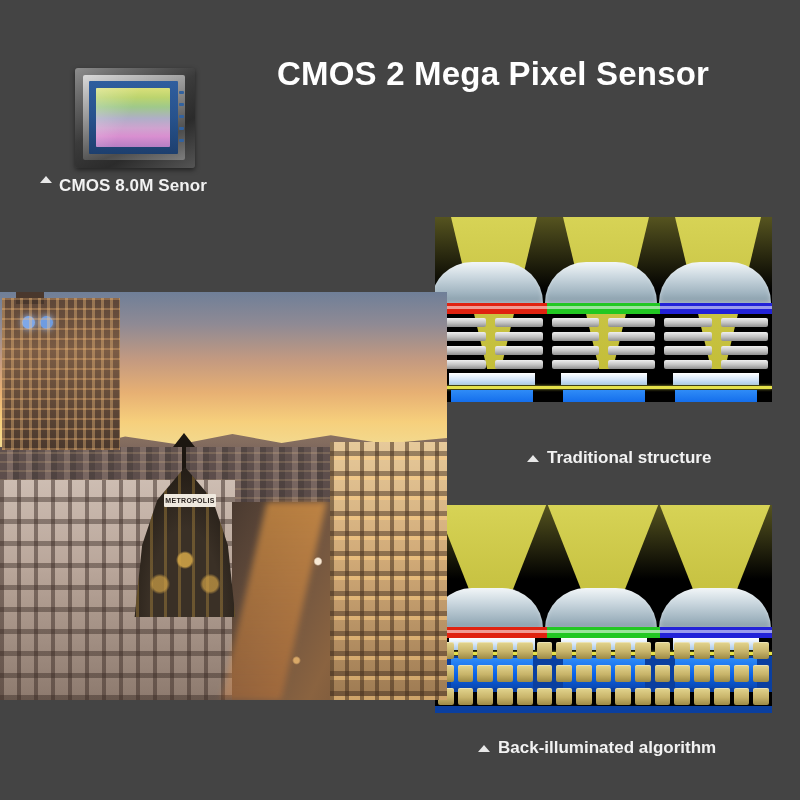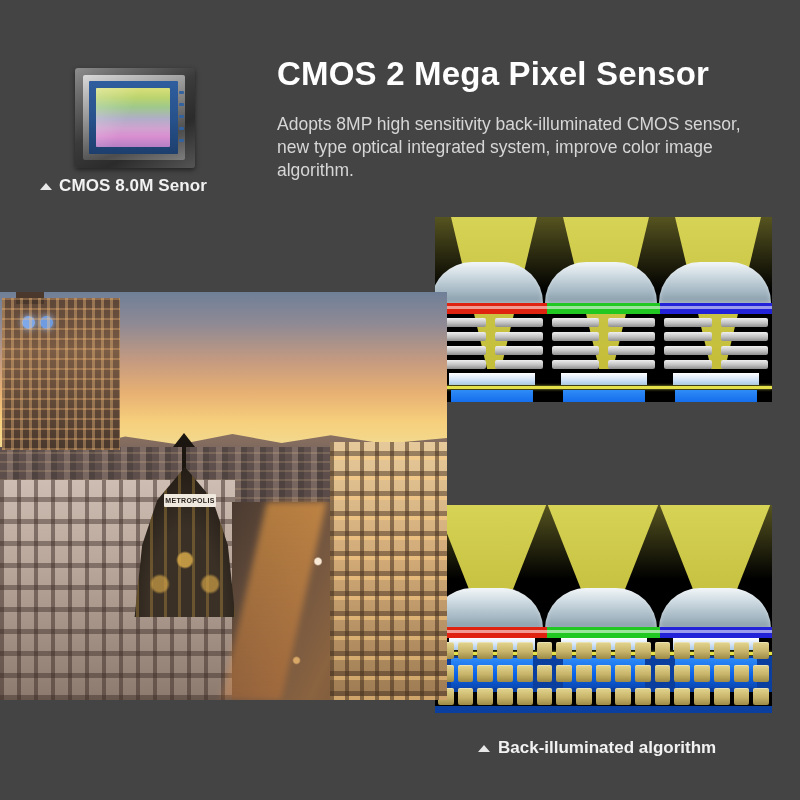--- a/index.html
+++ b/index.html
@@ -40,21 +40,21 @@
   }
   .chip-die::after{
     content:"";position:absolute;inset:0;
     background:linear-gradient(115deg,rgba(255,255,255,.25),rgba(255,255,255,0) 45%);
   }
   .chip-pin{position:absolute;right:1px;width:5px;height:3px;background:#32629f;border-radius:1px;}
 
   .chip-caption{
     position:absolute;left:40px;top:176px;width:230px;
     color:#f2f2f2;font-size:17px;font-weight:bold;letter-spacing:.1px;
-    display:flex;align-items:center;gap:7px;
+    display:flex;gap:7px;
   }
   .tri{
     width:0;height:0;border-left:6px solid transparent;border-right:6px solid transparent;
     border-bottom:7px solid #e8e8e8;display:inline-block;flex:none;
   }
 
   
   .title{
     position:absolute;left:277px;top:55px;width:500px;
     color:#ffffff;font-size:33px;font-weight:bold;letter-spacing:.2px;
@@ -275,21 +275,20 @@
       <div class="chip-pin" style="top:64px"></div>
     </div>
   </div>
 
   <div class="chip-caption">
     <span class="tri"></span>
     <span>CMOS 8.0M Senor</span>
   </div>
 
   <div class="title">CMOS 2 Mega Pixel Sensor</div>
-  <div class="subtitle">Adopts 8MP high sensitivity back-illuminated CMOS sensor, new type optical integrated system, improve color image algorithm.</div>
 
   <div class="panel" id="panel-traditional">
     <div class="glow-top"></div>
 
     <div class="cones">
       <div class="cone trad" style="left:16px"></div>
       <div class="cone trad" style="left:128px"></div>
       <div class="cone trad" style="left:240px"></div>
     </div>
 
@@ -344,20 +343,24 @@
       <div class="pd-cap" style="left:14px;top:0"></div>
       <div class="pd-cap" style="left:126px;top:0"></div>
       <div class="pd-cap" style="left:238px;top:0"></div>
       <div class="yellow-line" style="top:13px"></div>
       <div class="pd" style="left:16px;top:17px"></div>
       <div class="pd" style="left:128px;top:17px"></div>
       <div class="pd" style="left:240px;top:17px"></div>
     </div>
   </div>
 
+  <div class="panel-caption" id="caption-traditional">
+    <span class="tri"></span>
+    <span>Traditional structure</span>
+  </div>
 
   <div class="panel" id="panel-bsi">
     <div class="glow-top"></div>
 
     <div class="cones">
       <div class="cone bsi" style="left:-4px"></div>
       <div class="cone bsi" style="left:108px"></div>
       <div class="cone bsi" style="left:220px"></div>
     </div>
 

